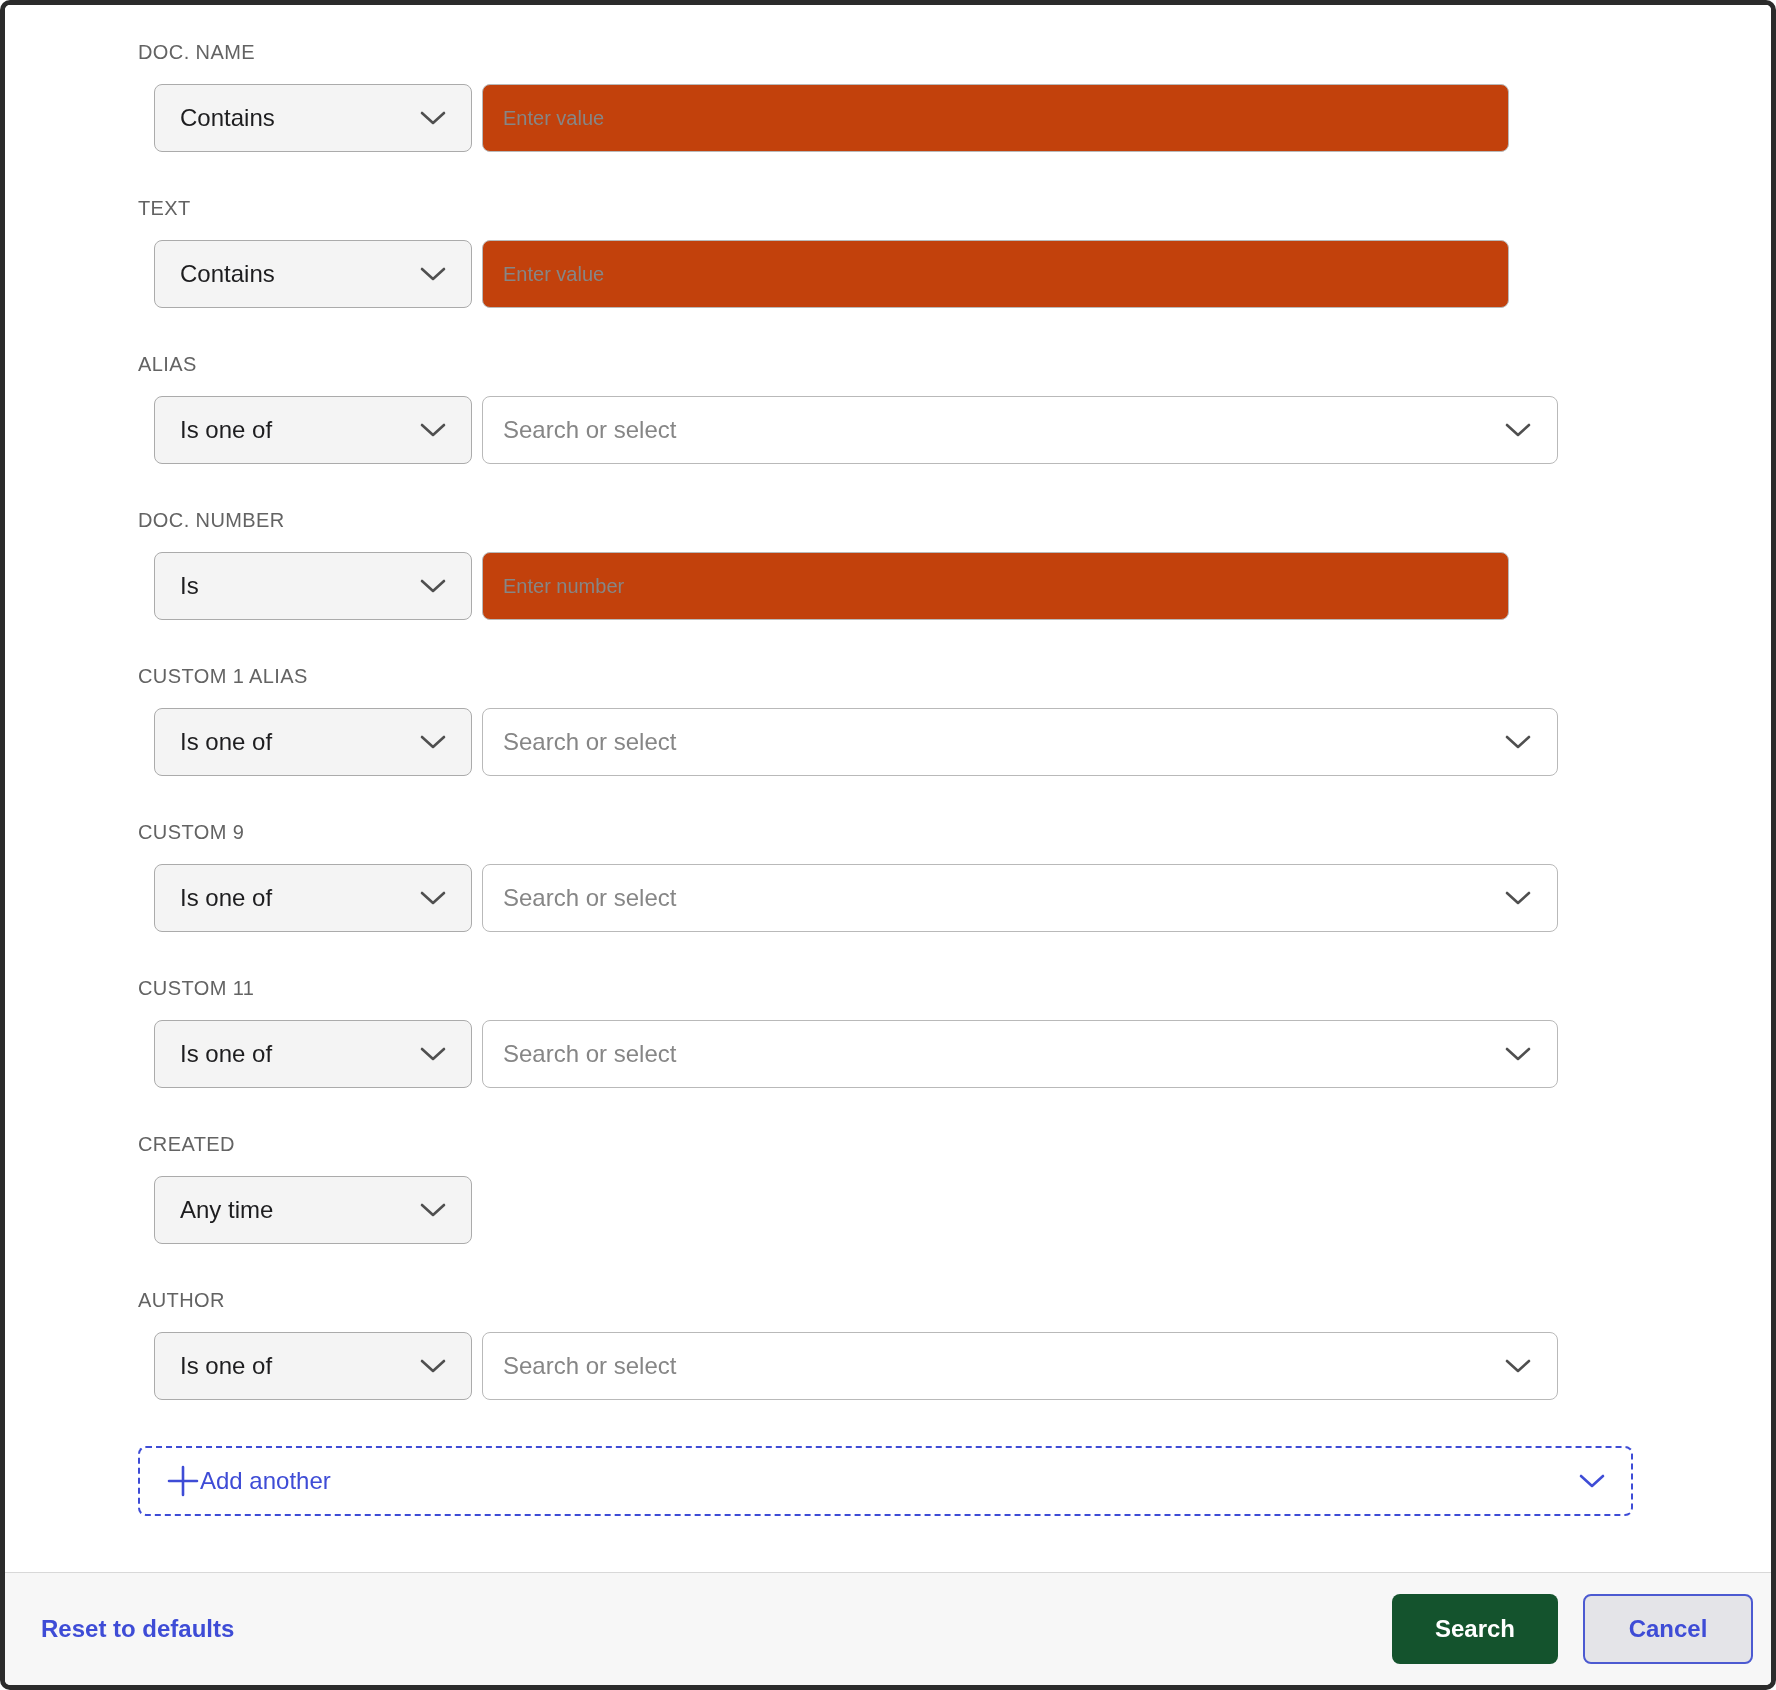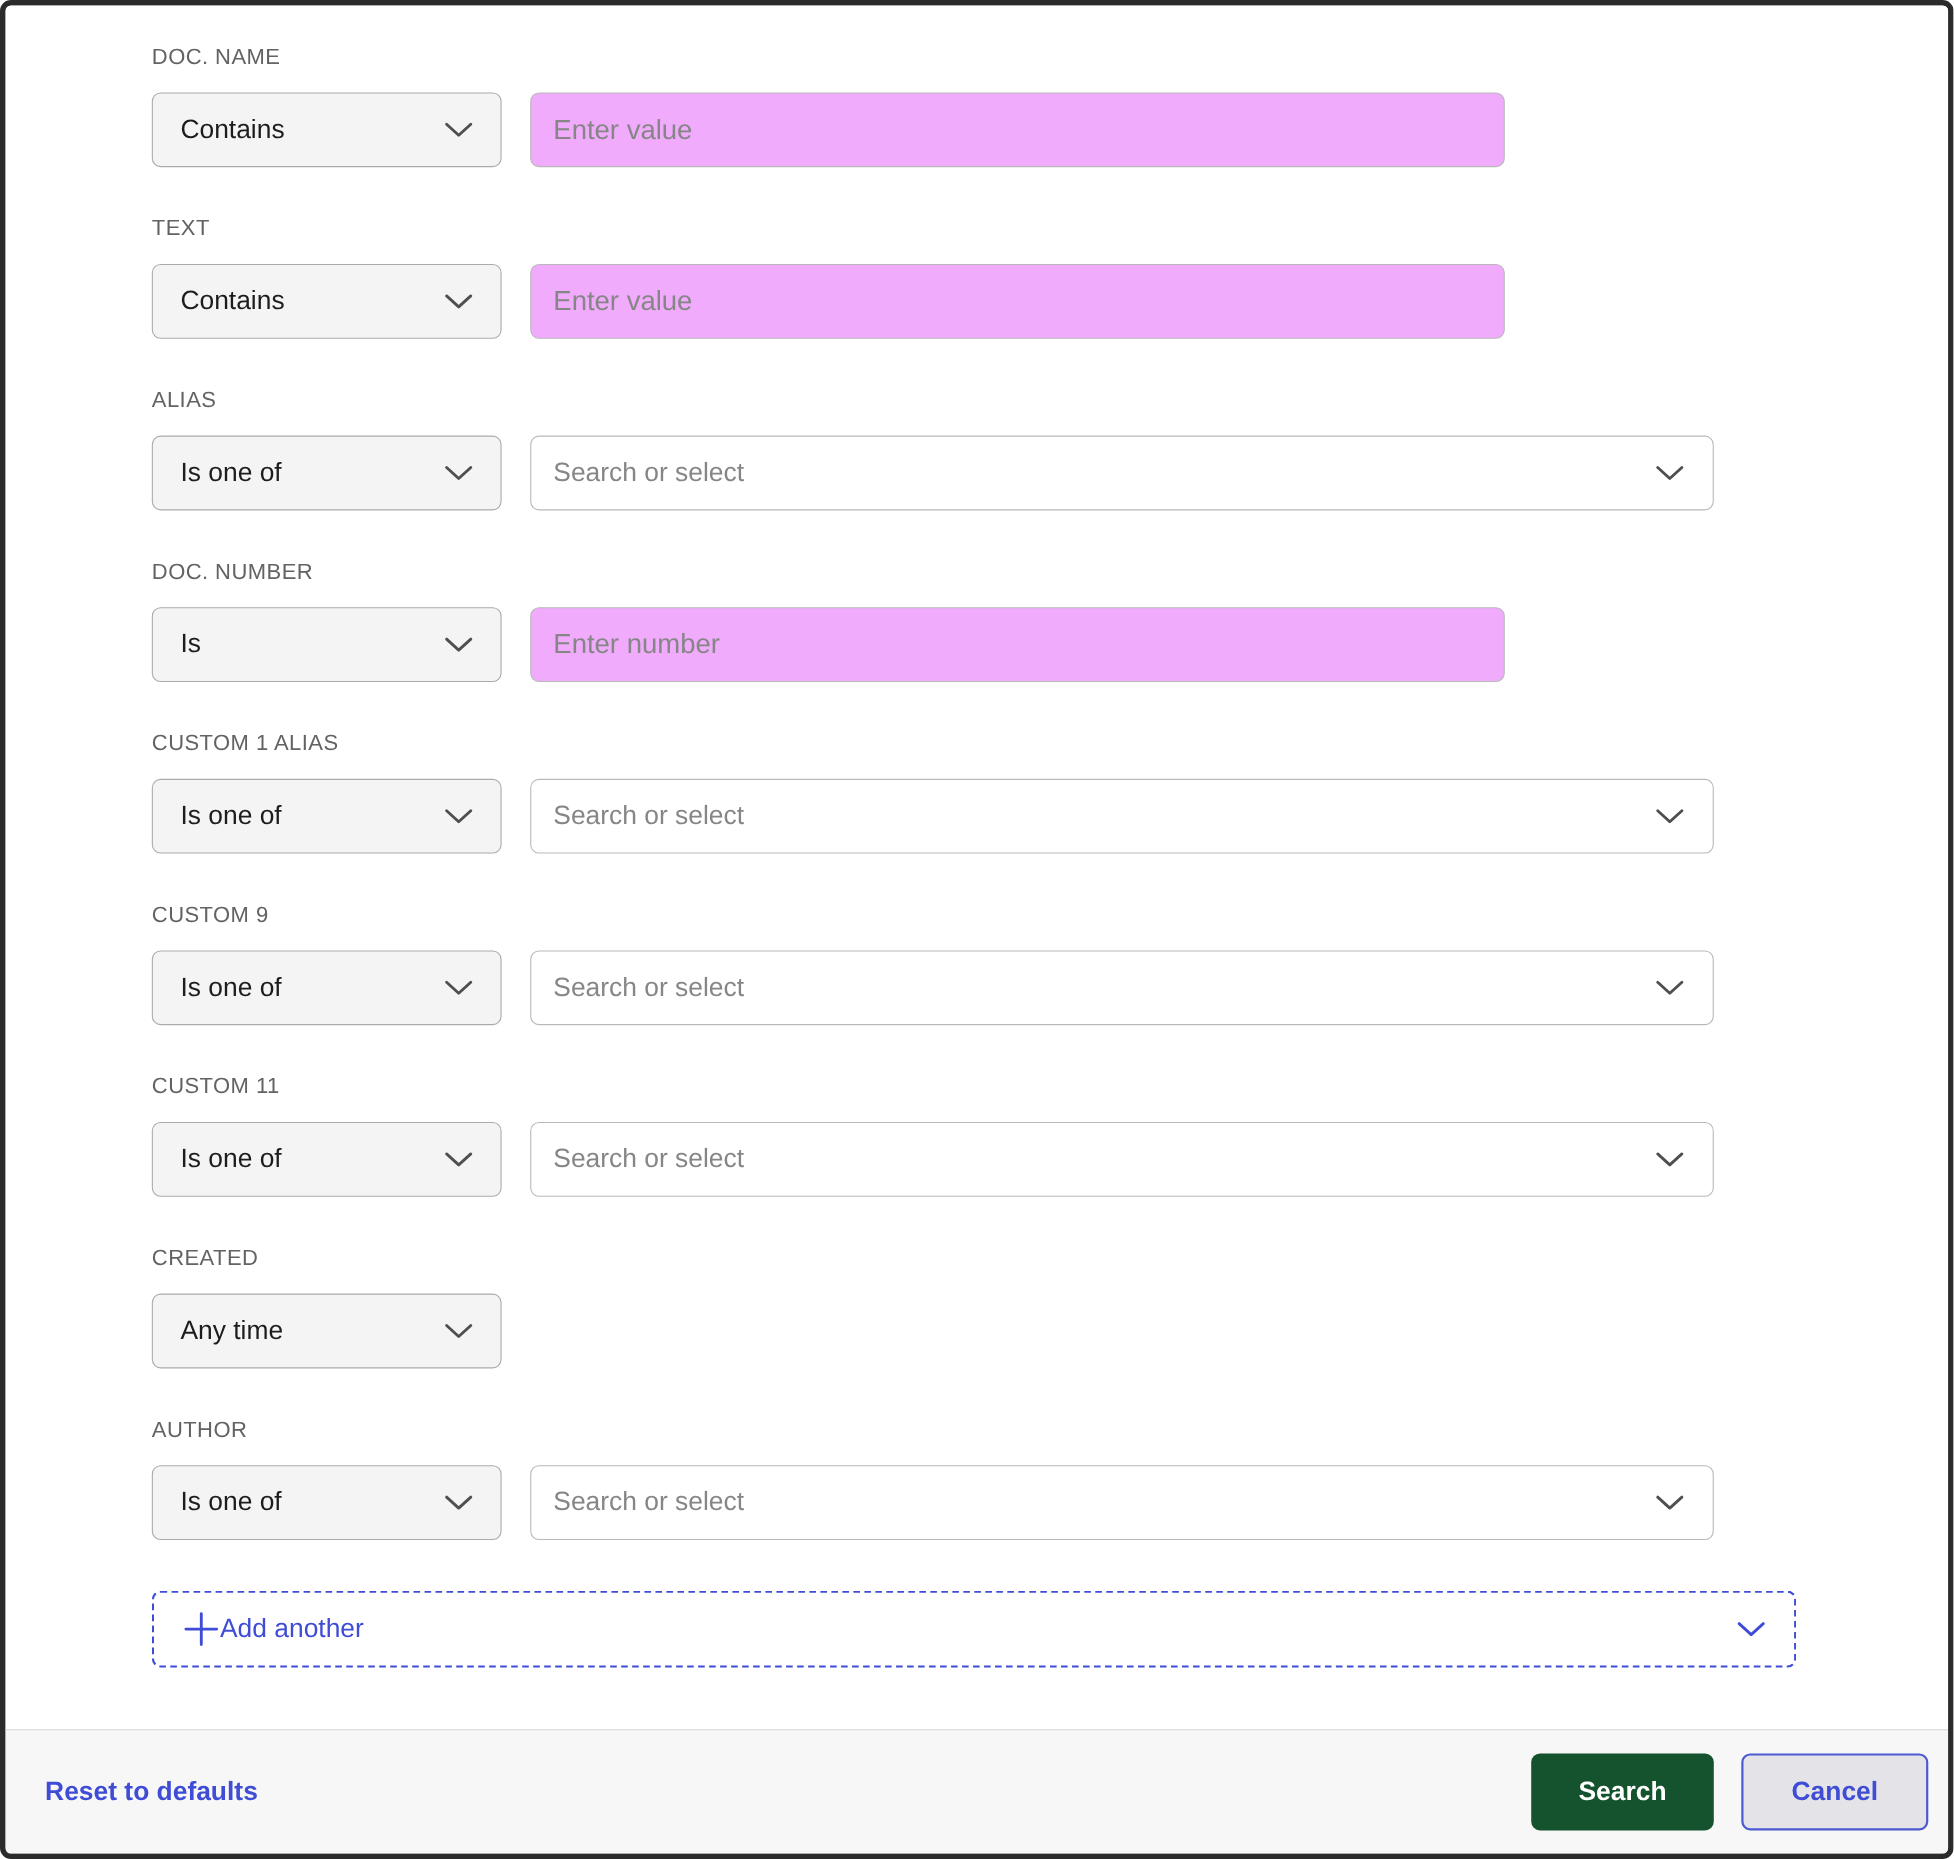--- a/index.html
+++ b/index.html
@@ -24,42 +24,42 @@
   .filter-row { margin-bottom: 46px; }
 
   .row-label {
     height: 20px; line-height: 20px;
     font-size: 20px; font-weight: 400;
     letter-spacing: 0.4px;
     color: #636363;
     margin-bottom: 22px;
   }
 
-  .row-controls { display: flex; gap: 26px; }
+  .row-controls { display: flex; gap: 10px; margin-left: 16px; }
 
   .op-select {
     width: 318px; height: 68px;
     background: #f4f4f4;
     border: 1px solid #ababab;
     border-radius: 8px;
     display: flex; align-items: center; justify-content: space-between;
     padding: 0 25px;
     font-size: 24px; color: #1d1d1f;
     cursor: pointer;
   }
 
   .value-input {
-    width: 886px; height: 68px;
+    width: 1027px; height: 68px;
     border: 1px solid #b9b9b9;
     border-radius: 8px;
     padding: 0 20px;
-    font-size: 25px; color: #1d1d1f;
+    font-size: 20px; color: #1d1d1f;
     font-family: "Liberation Sans", "DejaVu Sans", sans-serif;
     outline: none;
-    background: #f0abfc;
+    background: #c2410c;
   }
   .value-input::placeholder { color: #868686; opacity: 1; }
 
   .value-select {
     width: 1076px; height: 68px;
     border: 1px solid #b9b9b9;
     border-radius: 8px;
     background: #ffffff;
     display: flex; align-items: center; justify-content: space-between;
     padding: 0 26px 0 20px;

